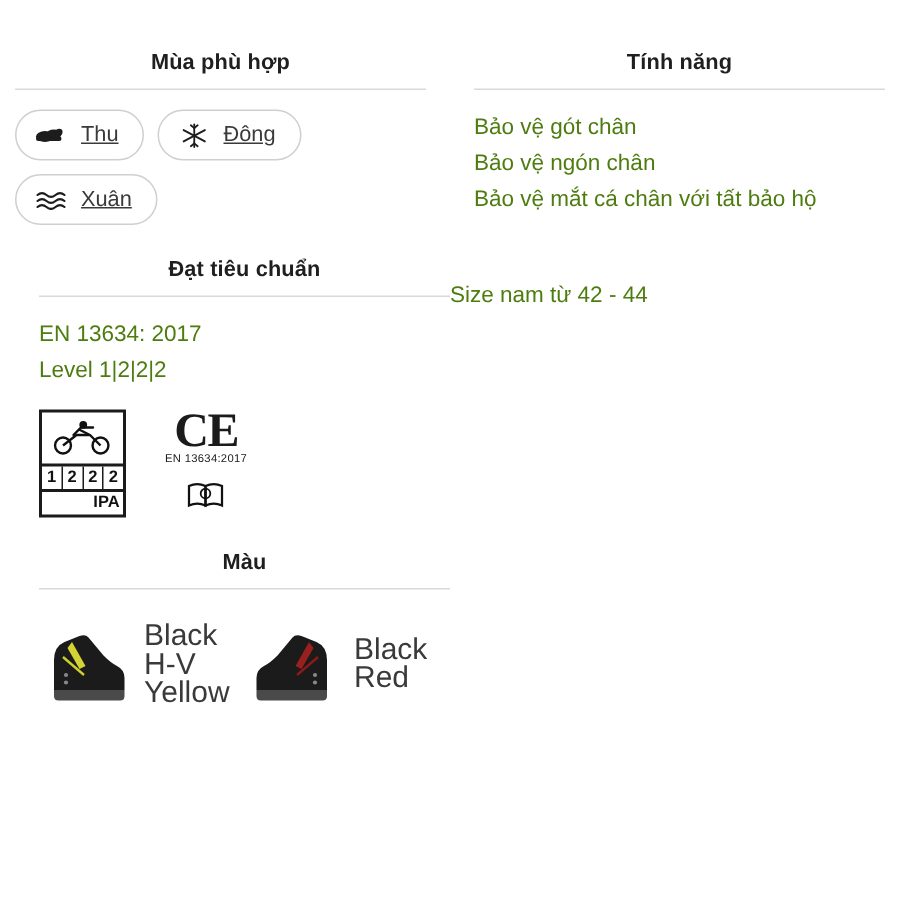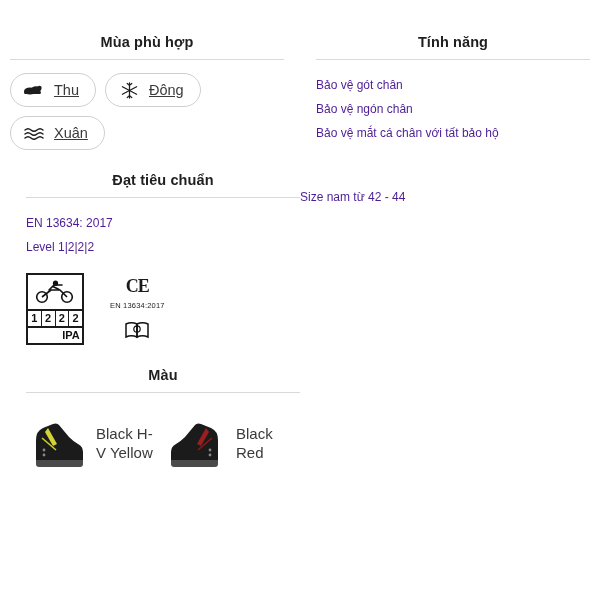--- a/index.html
+++ b/index.html
@@ -37,23 +37,23 @@
     font-weight: bold;
     color: #1f1f1f;
     padding-bottom: 9px;
     border-bottom: 1px solid #d9d9d9;
     letter-spacing: .1px;
   }
   .sect-body {
     padding-top: 13px;
   }
   .line {
-    font-size: 12px;
+    font-size: 15px;
     line-height: 24px;
-    color: #4c1d95;
+    color: #4d7c0f;
   }
   .blk {
     margin-bottom: 22px;
   }
 
   
   .pills {
     display: flex;
     flex-wrap: wrap;
     gap: 9px;
@@ -124,21 +124,21 @@
     color: #111;
     padding-left: 32px;
   }
   .ce-wrap {
     display: flex;
     flex-direction: column;
     align-items: center;
     gap: 2px;
   }
   .ce-mark {
-    font-size: 18px;
+    font-size: 32px;
     font-weight: bold;
     letter-spacing: -1px;
     color: #1b1b1b;
     line-height: 26px;
     font-family: "Liberation Serif", serif;
   }
   .ce-sub {
     font-size: 7.5px;
     color: #1b1b1b;
     letter-spacing: .2px;
@@ -156,21 +156,21 @@
     padding-top: 8px;
     gap: 6px;
   }
   .color-item {
     display: flex;
     align-items: center;
     gap: 8px;
     width: 50%;
   }
   .color-label {
-    font-size: 15px;
+    font-size: 20px;
     line-height: 19px;
     color: #3a3a3a;
   }
   .shoe {
     width: 62px;
     height: 58px;
     flex: 0 0 62px;
   }
   .shoe svg { display: block; }
 </style>

